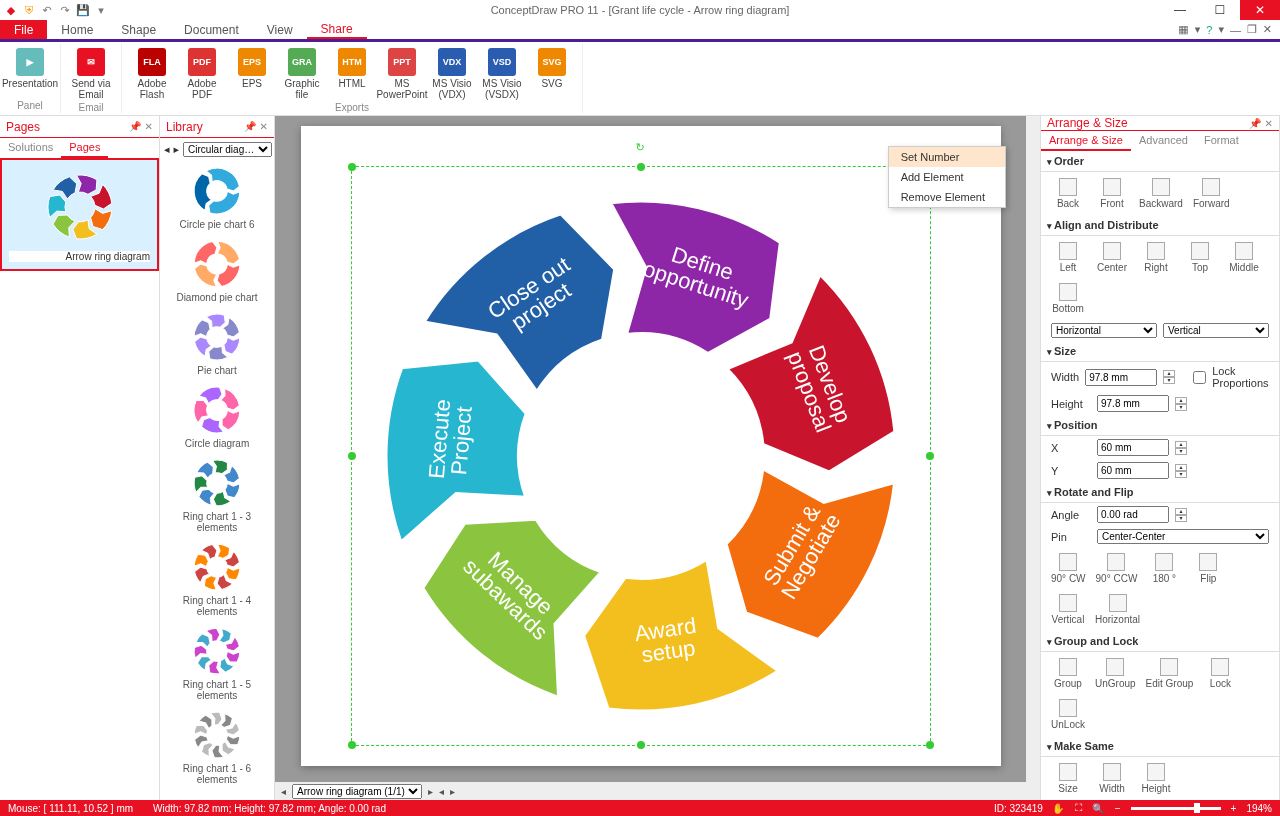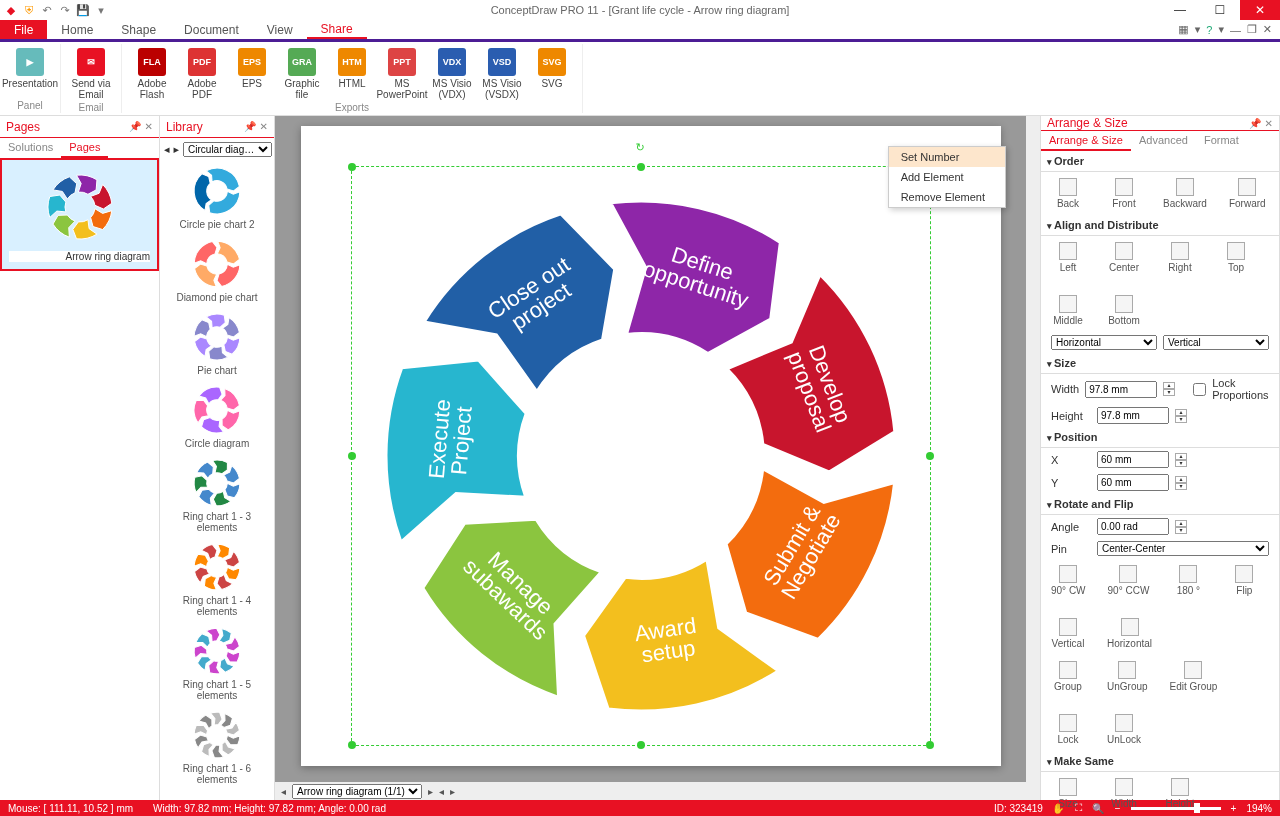--- a/index.html
+++ b/index.html
@@ -63,21 +63,21 @@
 .ctx div { padding:4px 20px 4px 12px; }
 .ctx div.hl { background:#fde6cc; }
 
 
 .right-panel { width:240px; border-left:1px solid #ddd; }
 .rp-tabs { display:flex; font-size:11px; }
 .rp-tabs span { padding:3px 8px; color:#888; }
 .rp-tabs span.active { color:#e81123; border-bottom:2px solid #e81123; }
 .sect-h { font-size:11px; font-weight:bold; padding:4px 6px; border-bottom:1px solid #ddd; }
 .sect-h::before { content:"▾ "; font-size:9px; }
-.btnrow { display:flex; gap:22px; padding:6px 10px; flex-wrap:wrap; }
+.btnrow { display:flex; gap:10px; padding:6px 10px; flex-wrap:wrap; }
 .btncol { display:flex; flex-direction:column; align-items:center; font-size:10px; color:#555; min-width:34px; }
 .btncol .ic { width:18px; height:18px; border:1px solid #aaa; margin-bottom:2px; background:#f5f5f5; }
 .formrow { display:flex; align-items:center; gap:6px; padding:3px 10px; font-size:11px; }
 .formrow label { width:40px; }
 .formrow input[type=text] { width:72px; font-size:10px; padding:1px 2px; }
 .formrow select { flex:1; font-size:10px; }
 .spinner { display:inline-flex; flex-direction:column; }
 .spinner span { width:12px; height:7px; border:1px solid #aaa; font-size:6px; text-align:center; line-height:5px; }
 
 
@@ -221,21 +221,21 @@
     <div class="lib-select">
       <span>◂</span>
         <span>▸</span>
       <select><option>Circular diag…</option></select>
     </div>
     <div class="lib-list" id="lib-list">
         <div class="lib-item"><svg viewBox="0 0 50 50">
             <path d="M46.99010074247772,25.659901004454905 A22,22 0 0 1 18.004426767016643,45.85813882257875 L17.025000000000006,38.813105190361796 L21.851992045157488,34.386162470160436 A9.9,9.9 0 0 0 34.89554533411498,25.296955452004706 L40.66296755012046,28.012299374875184 Z" fill="#3ad" stroke="#fff" stroke-width="1"></path>
             <path d="M13.433458594920332,43.71403537253731 A22,22 0 0 1 10.434108520476036,8.512586454912611 L17.02499999999999,11.186894809638208 L18.445348834214215,17.580663904710676 A9.9,9.9 0 0 0 19.79505636771415,33.42131591764179 L14.559788442493879,37.05837810961805 Z" fill="#06a" stroke="#fff" stroke-width="1"></path>
             <path d="M14.576440662601948,5.626063623007795 A22,22 0 0 1 46.561464712507316,20.629274722508644 L40.95,24.999999999999996 L34.70265912062829,23.03317362512889 A9.9,9.9 0 0 0 20.309398298170876,16.281728630353506 L19.77724400738566,9.929322515506776 Z" fill="#3ad" stroke="#fff" stroke-width="1"></path>
-          </svg><div>Circle pie chart 2</div></div>
+          </svg><div>Circle pie chart 6</div></div>
         <div class="lib-item"><svg viewBox="0 0 50 50">
             <path d="M46.99010074247772,25.659901004454905 A22,22 0 0 1 29.370725277491346,46.561464712507316 L25,40.95 L26.966826374871108,34.70265912062829 A9.9,9.9 0 0 0 34.89554533411498,25.296955452004706 L40.66296755012046,28.012299374875184 Z" fill="#f66" stroke="#fff" stroke-width="1"></path>
             <path d="M24.340098995545095,46.99010074247772 A22,22 0 0 1 3.438535287492684,29.370725277491353 L9.05,25.000000000000004 L15.297340879371708,26.966826374871108 A9.9,9.9 0 0 0 24.703044547995294,34.89554533411498 L21.987700625124816,40.66296755012046 Z" fill="#fa6" stroke="#fff" stroke-width="1"></path>
             <path d="M3.0098992575222745,24.3400989955451 A22,22 0 0 1 20.629274722508647,3.4385352874926873 L24.999999999999996,9.05 L23.03317362512889,15.297340879371708 A9.9,9.9 0 0 0 15.104454665885022,24.703044547995297 L9.337032449879539,21.98770062512482 Z" fill="#f66" stroke="#fff" stroke-width="1"></path>
             <path d="M25.659901004454905,3.0098992575222745 A22,22 0 0 1 46.561464712507316,20.629274722508644 L40.95,24.999999999999996 L34.70265912062829,23.03317362512889 A9.9,9.9 0 0 0 25.296955452004706,15.104454665885022 L28.012299374875187,9.337032449879539 Z" fill="#fa6" stroke="#fff" stroke-width="1"></path>
           </svg><div>Diamond pie chart</div></div>
         <div class="lib-item"><svg viewBox="0 0 50 50">
             <path d="M46.99010074247772,25.659901004454905 A22,22 0 0 1 39.565891479523955,41.4874135450874 L32.975,38.813105190361796 L31.554651165785778,32.41933609528933 A9.9,9.9 0 0 0 34.89554533411498,25.296955452004706 L40.66296755012046,28.012299374875184 Z" fill="#a8f" stroke="#fff" stroke-width="1"></path>
             <path d="M35.423559337398046,44.373936376992205 A22,22 0 0 1 18.004426767016643,45.85813882257875 L17.025000000000006,38.813105190361796 L21.851992045157488,34.386162470160436 A9.9,9.9 0 0 0 29.690601701829124,33.718271369646494 L30.222755992614335,40.070677484493224 Z" fill="#88c" stroke="#fff" stroke-width="1"></path>
             <path d="M13.433458594920332,43.71403537253731 A22,22 0 0 1 3.438535287492684,29.370725277491353 L9.05,25.000000000000004 L15.297340879371708,26.966826374871108 A9.9,9.9 0 0 0 19.79505636771415,33.42131591764179 L14.559788442493879,37.05837810961805 Z" fill="#a8f" stroke="#fff" stroke-width="1"></path>
@@ -472,20 +472,21 @@
         <div class="btncol">
           <div class="ic"></div>
           <span>Vertical</span>
         </div>
         <div class="btncol">
           <div class="ic"></div>
           <span>Horizontal</span>
         </div>
       </div>
 
+    <div class="sect-h">Group and Lock</div>
     <div class="btnrow" id="group-row">
         <div class="btncol">
           <div class="ic"></div>
           <span>Group</span>
         </div>
         <div class="btncol">
           <div class="ic"></div>
           <span>UnGroup</span>
         </div>
         <div class="btncol">

